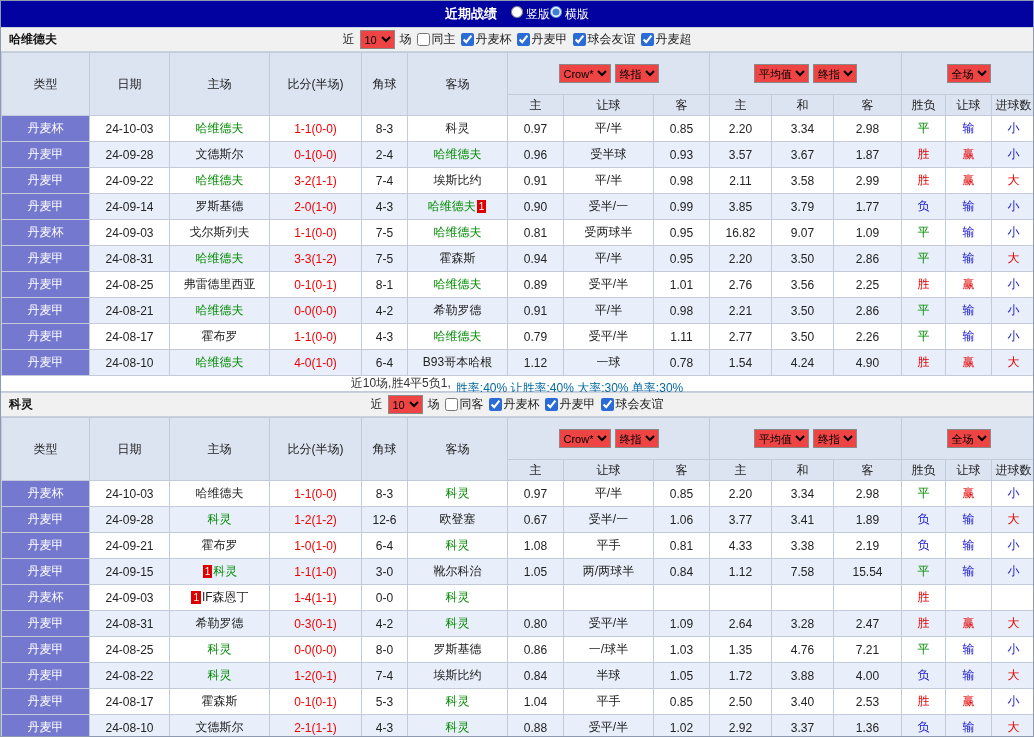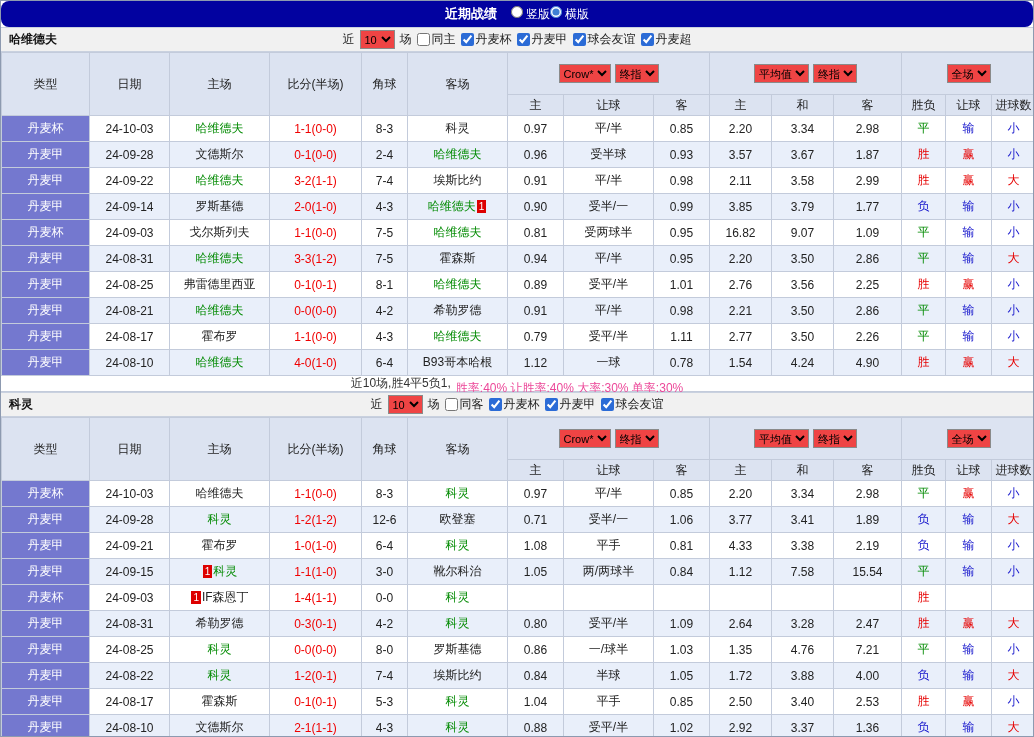--- a/index.html
+++ b/index.html
@@ -5,21 +5,21 @@
   * { box-sizing: border-box; margin: 0; padding: 0; }
   html,body { background:#fff; }
   body {
     width: 1034px; height: 737px; overflow: hidden;
     font-family: "Liberation Sans", "DejaVu Sans", sans-serif;
     font-size: 12px; color: #222;
     border: 1px solid #8d9ab0;
   }
   .title-bar {
     height: 26px; background: #0202a0; color: #fff;
-    display: flex; align-items: center; justify-content: center; gap: 14px; border-radius: 8px;
+    display: flex; align-items: center; justify-content: center; gap: 14px;
   }
   .title-bar .title { font-weight: bold; font-size: 13px; }
   .title-bar label { display: inline-flex; align-items: flex-start; gap: 3px; font-size: 12px; cursor: pointer; }
   .title-bar input { accent-color: #3f7fd4; width: 12px; height: 12px; }
 
   .section-header {
     position: relative; height: 25px; background: #f1f1f1;
     border-bottom: 1px solid #c9d1df; border-top: 1px solid #c9d1df;
     display: flex; align-items: center;
   }
@@ -46,21 +46,21 @@
   .c-r { color: #e60000; }
   .c-b { color: #1515cc; }
   .badge {
     display: inline-block; background: #dd0000; color: #fff;
     font-size: 10px; line-height: 13px; min-width: 9px; padding: 0 2px; margin: 0 1px;
   }
   .summary {
     height: 16px; display: flex; align-items: center; justify-content: center; gap: 5px;
     background: #fff; border-bottom: 1px solid #c3cbdb; color: #333;
   }
-  .summary .rates { color: #ec4899; margin-top: 9px; }
+  .summary .rates { color: #0369a1; margin-top: 9px; }
 </style>
 </head>
 <body>
 
 <div class="title-bar">
   <span class="title">近期战绩</span>
   <span class="radios"><label><input type="radio" name="viewmode" style="">竖版</label><label><input type="radio" name="viewmode" checked="" style="">横版</label></span>
 </div>
 
 <div id="sections-host">
@@ -372,21 +372,21 @@
             <td class="c-r">赢</td>
             <td class="c-b">小</td>
           </tr>
           <tr class="alt">
             <td class="league">丹麦甲</td>
             <td>24-09-28</td>
             <td><span class="c-g">科灵</span></td>
             <td class="score">1-2(1-2)</td>
             <td>12-6</td>
             <td><span>欧登塞</span></td>
-            <td>0.71</td>
+            <td>0.67</td>
             <td>受半/一</td>
             <td>1.06</td>
             <td>3.77</td>
             <td>3.41</td>
             <td>1.89</td>
             <td class="c-b">负</td>
             <td class="c-b">输</td>
             <td class="c-r">大</td>
           </tr>
           <tr>

